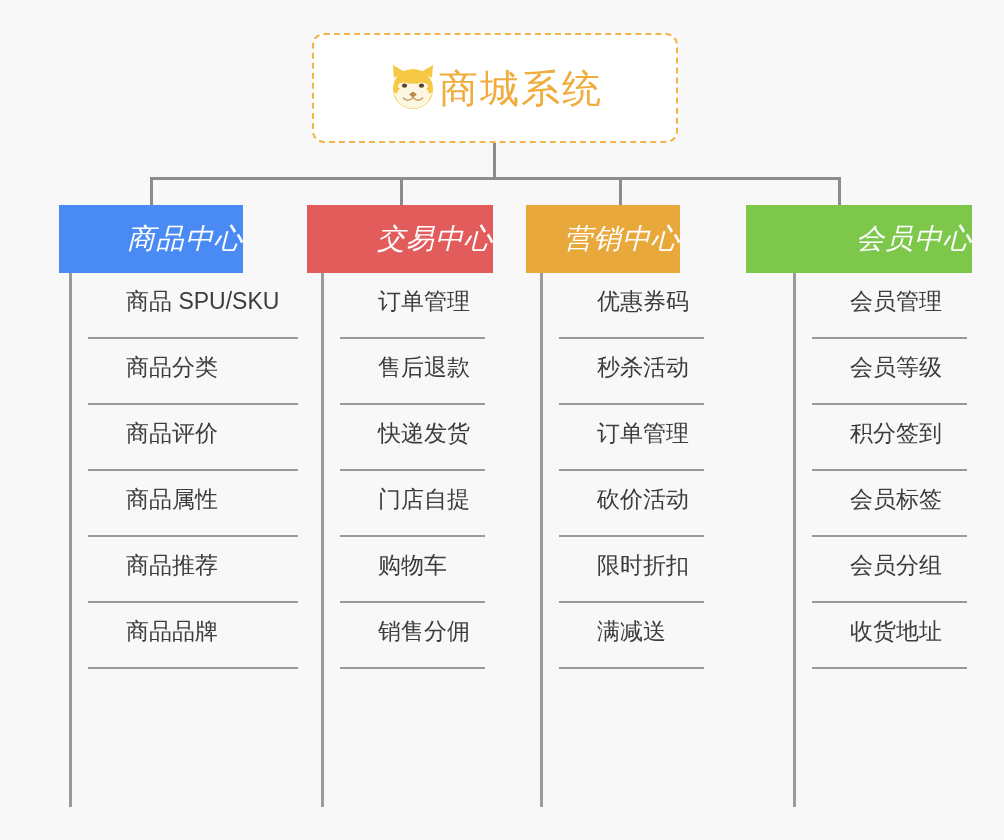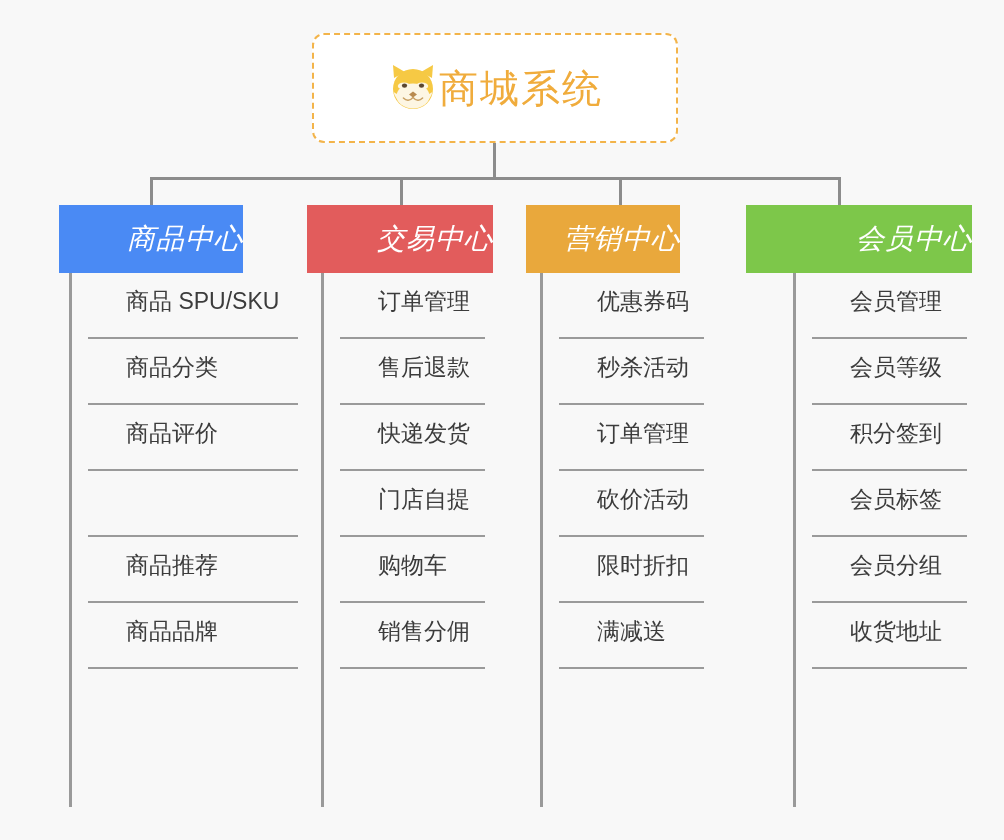--- a/index.html
+++ b/index.html
@@ -160,20 +160,21 @@
         </div>
         <div class="leaf">
           <span class="leaf-label">商品分类</span>
           <div class="leaf-rule" style="width: 210px;"></div>
         </div>
         <div class="leaf">
           <span class="leaf-label">商品评价</span>
           <div class="leaf-rule" style="width: 210px;"></div>
         </div>
         <div class="leaf">
+          <span class="leaf-label">商品属性</span>
           <div class="leaf-rule" style="width: 210px;"></div>
         </div>
         <div class="leaf">
           <span class="leaf-label">商品推荐</span>
           <div class="leaf-rule" style="width: 210px;"></div>
         </div>
         <div class="leaf">
           <span class="leaf-label">商品品牌</span>
           <div class="leaf-rule" style="width: 210px;"></div>
         </div>

